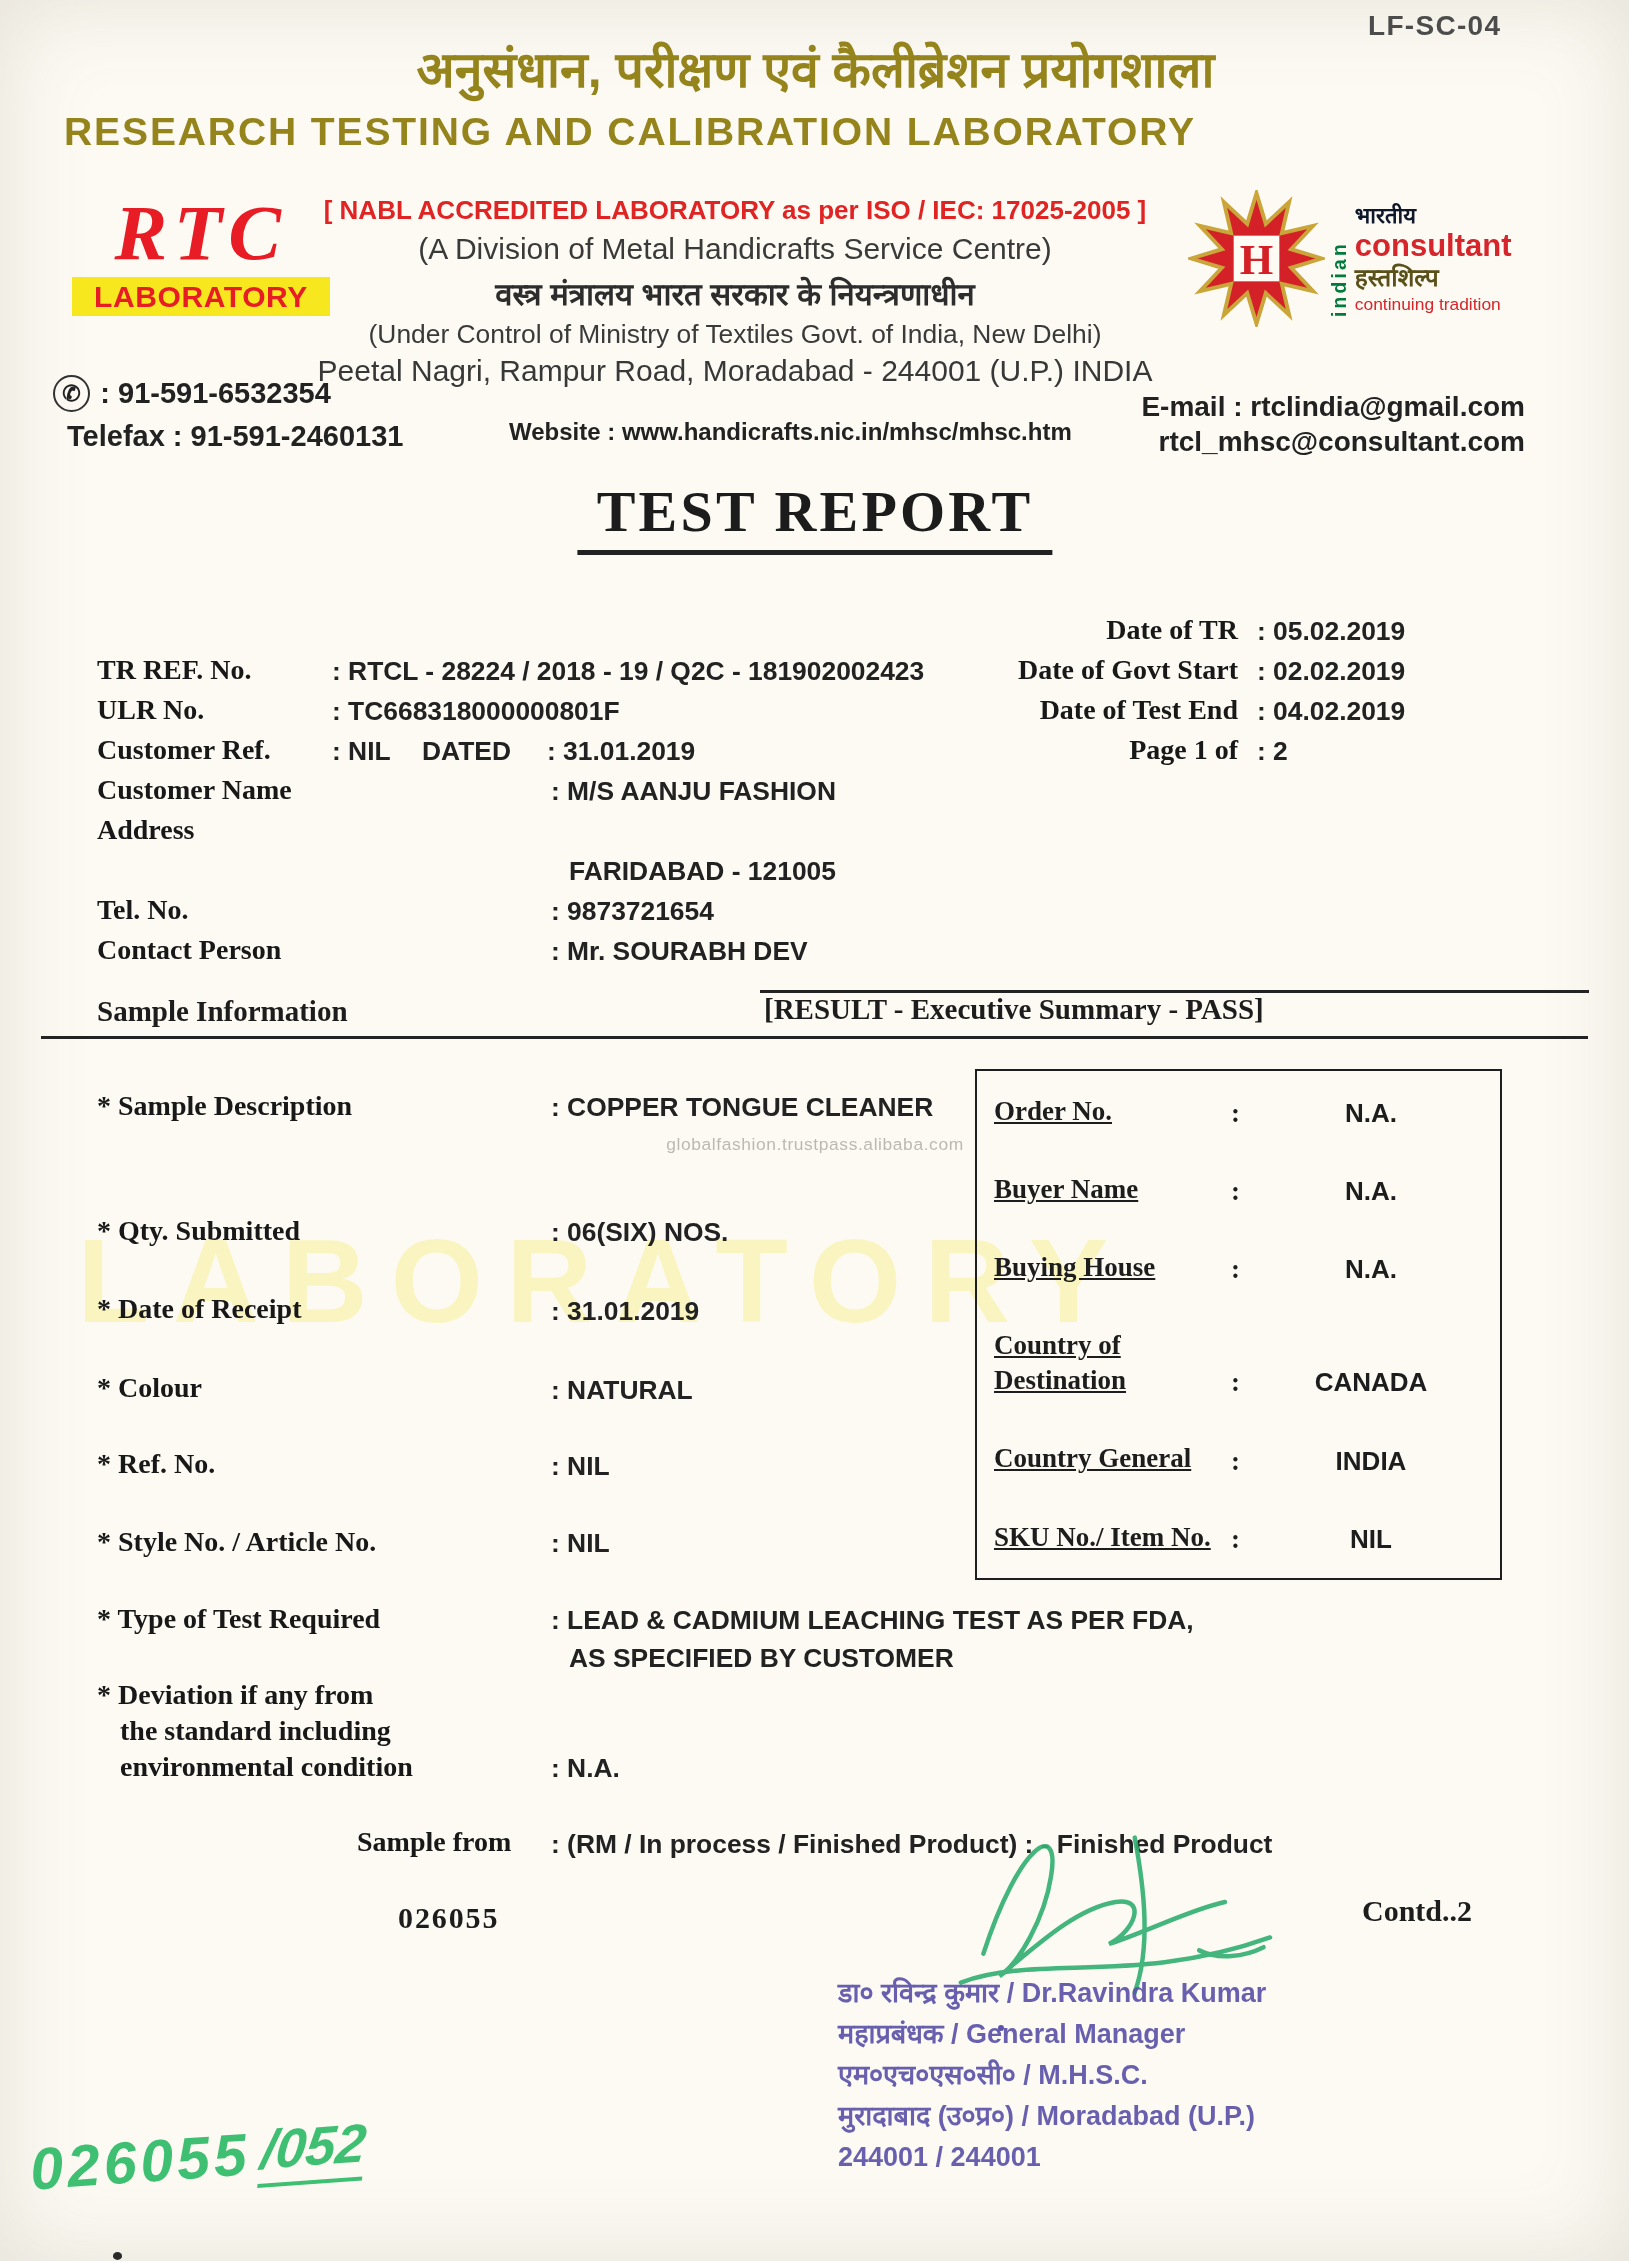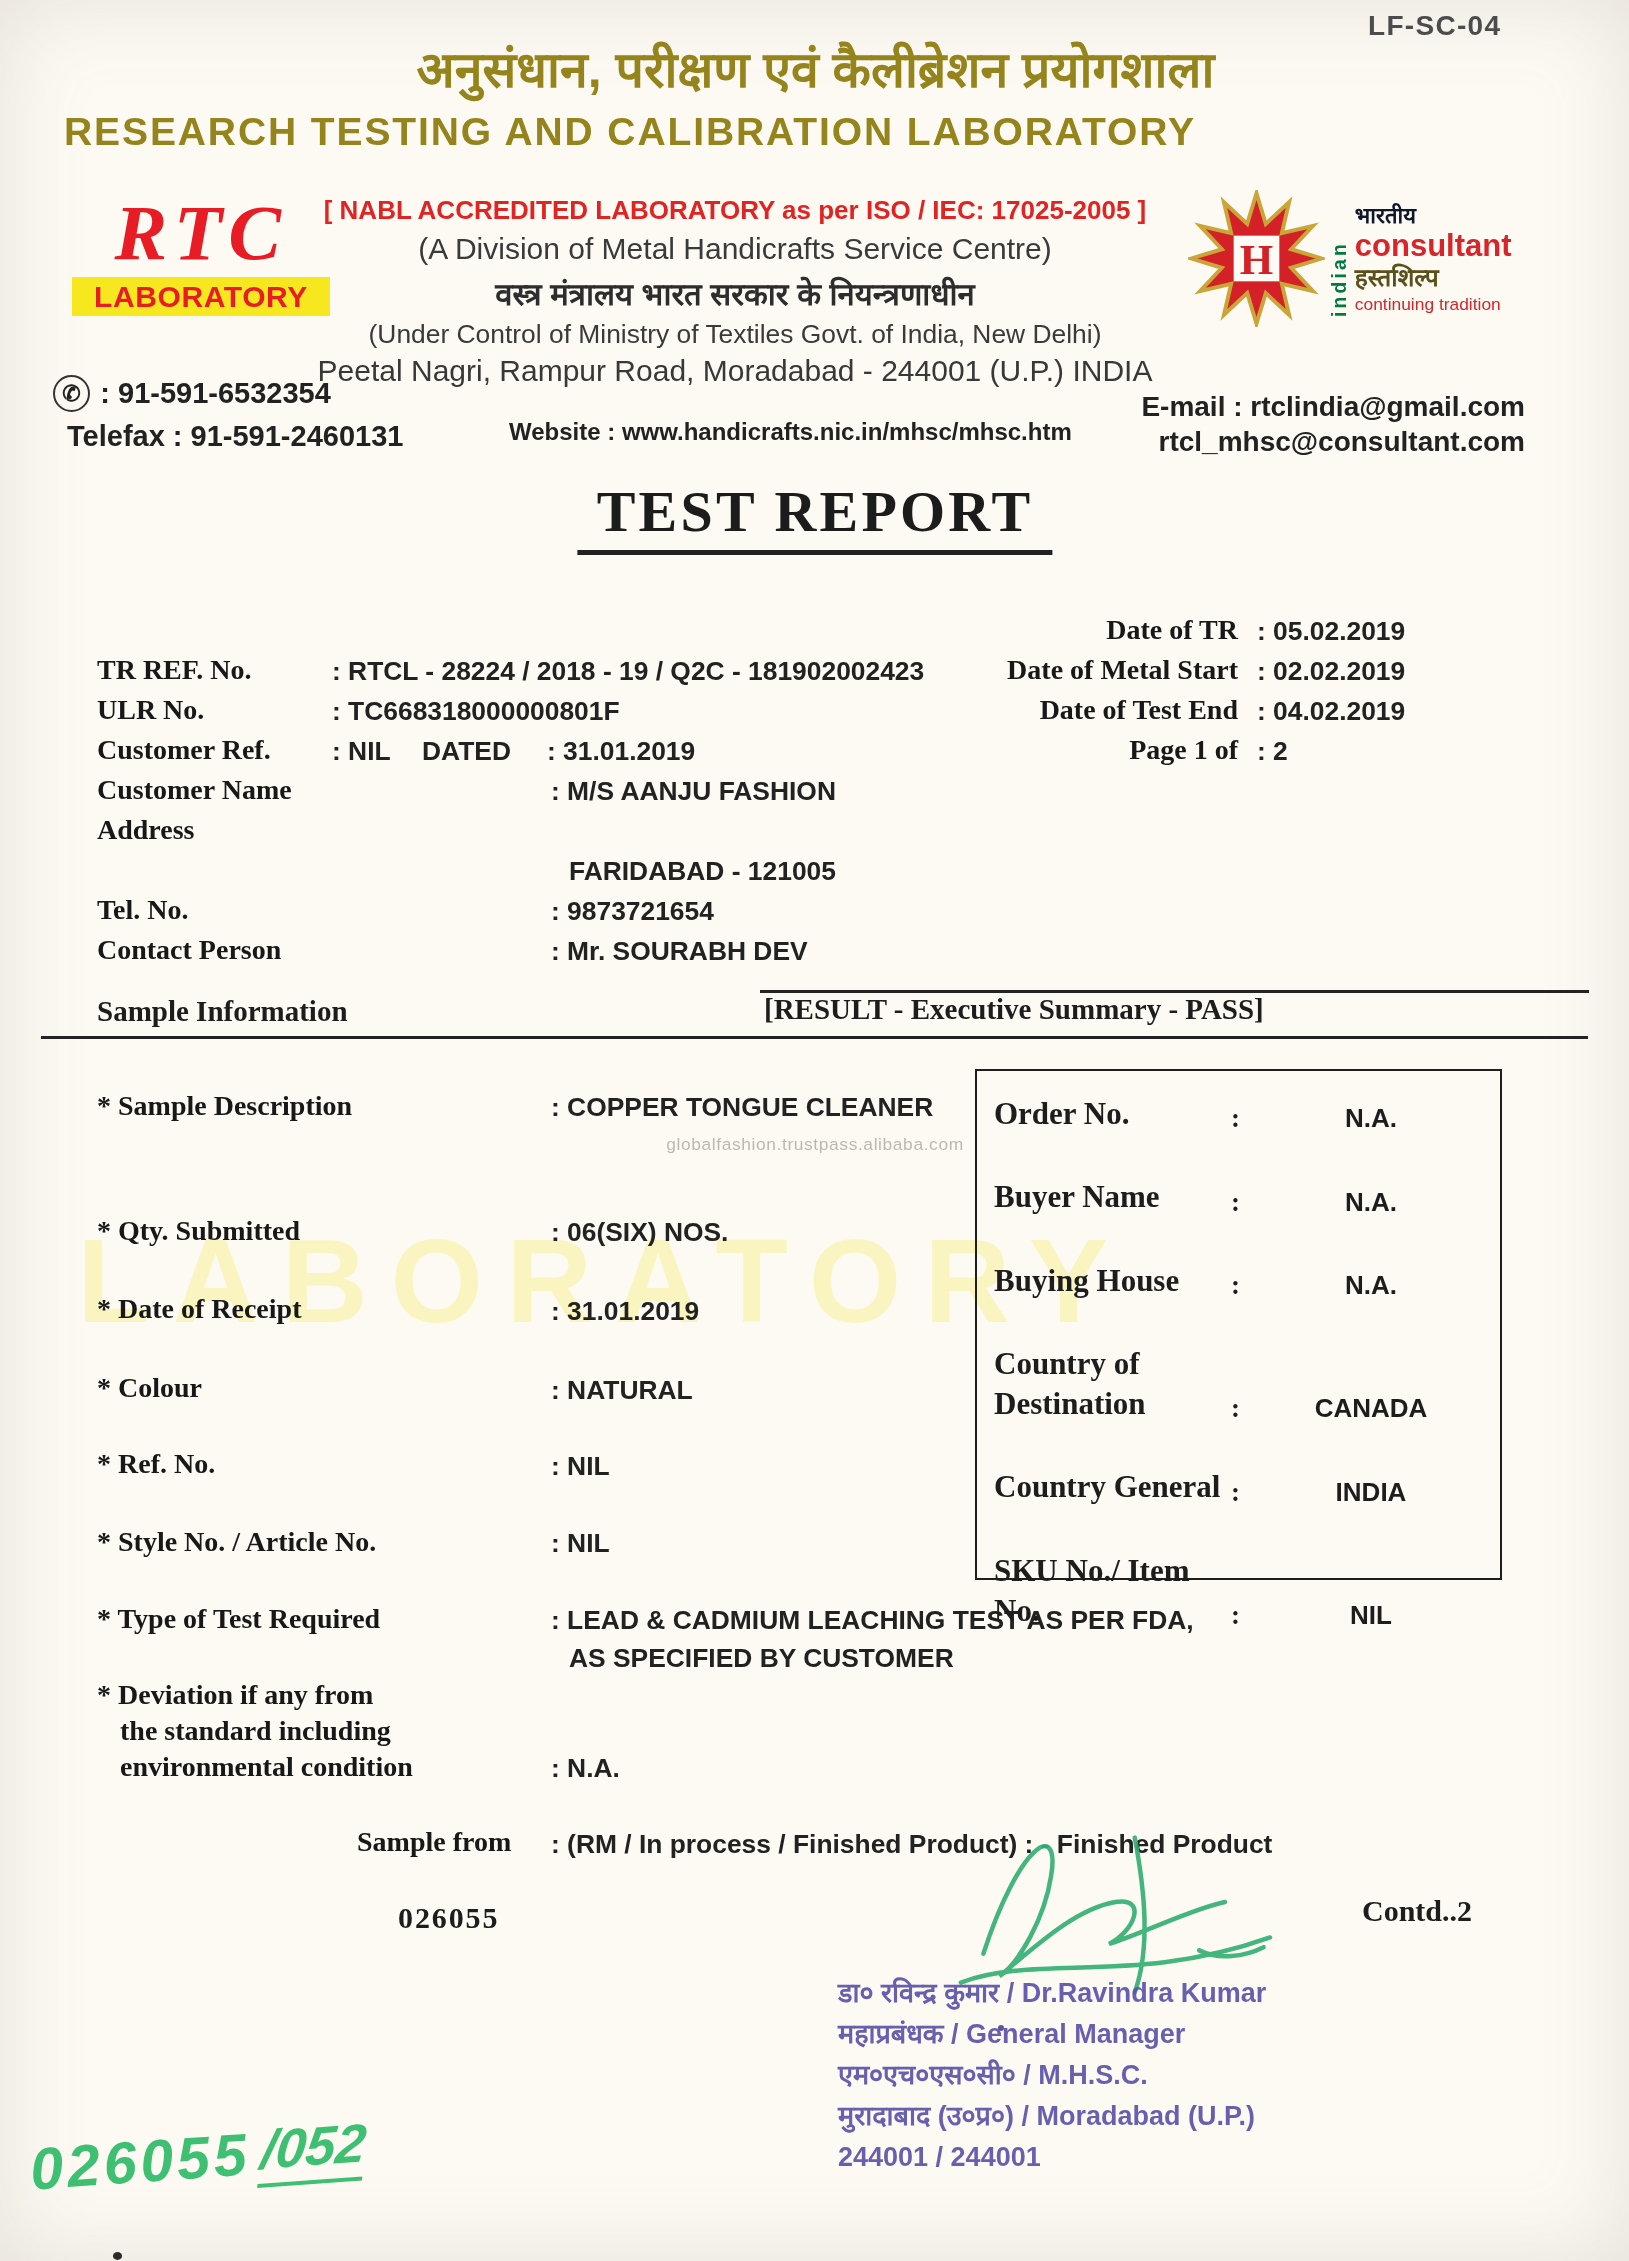--- a/index.html
+++ b/index.html
@@ -63,21 +63,21 @@
   .section-left { left:97px; top:995px; font-family:"Liberation Serif", serif;
     font-weight:bold; font-size:29px; }
   .section-right { left:764px; top:993px; font-family:"Liberation Serif", serif;
     font-weight:bold; font-size:29px; }
 
   
   .info-box { left:975px; top:1069px; width:527px; height:511px;
     border:2.6px solid #1e1e1e; padding:23px 17px 6.4px 17px; }
   .box-row { display:flex; align-items:flex-end; margin-bottom:43px; }
   .box-lbl { flex:0 0 237px; font-family:"Liberation Serif", serif; font-weight:bold;
-    font-size:31px; line-height:1.3; }
+    font-size:27px; line-height:1.3;text-decoration:underline; }
   .box-colon { flex:0 0 28px; font-family:"Liberation Serif", serif; font-weight:bold; font-size:27px; }
   .box-val { flex:1; text-align:center; font-family:"Liberation Sans", sans-serif;
     font-weight:bold; font-size:26px; }
 
   
   .wm-alibaba { left:50%; top:1134px; transform:translateX(-50%);
     font-size:17.4px; color:#bcb9b2; letter-spacing:0.6px; }
   .wm-lab { left:77px; top:1212px; font-size:119px; font-weight:bold;
     color:#f6e93f; opacity:.28; letter-spacing:23px; font-family:"Liberation Sans", sans-serif; }
 
@@ -145,21 +145,21 @@
   <div class="abs emails">
     <div>E-mail : rtclindia@gmail.com</div>
     <div>rtcl_mhsc@consultant.com</div>
   </div>
 
   <div class="abs report-title">TEST REPORT</div>
 
   <span class="abs lbl rlbl" style="left:987px; top:614px;">Date of TR</span>
   <span class="abs val" style="left:1257px; top:616px;">: 05.02.2019</span>
 
-  <span class="abs lbl rlbl" style="left:987px; top:654px;">Date of Metal Start</span>
+  <span class="abs lbl rlbl" style="left:987px; top:654px;">Date of Govt Start</span>
   <span class="abs val" style="left:1257px; top:656px;">: 02.02.2019</span>
 
   <span class="abs lbl rlbl" style="left:987px; top:694px;">Date of Test End</span>
   <span class="abs val" style="left:1257px; top:696px;">: 04.02.2019</span>
 
   <span class="abs lbl rlbl" style="left:987px; top:734px;">Page 1 of</span>
   <span class="abs val" style="left:1257px; top:736px;">: 2</span>
 
   <span class="abs lbl" style="left:97px; top:654px;">TR REF. No.</span>
   <span class="abs val" style="left:332px; top:656px;">: RTCL - 28224 / 2018 - 19 / Q2C - 181902002423</span>

